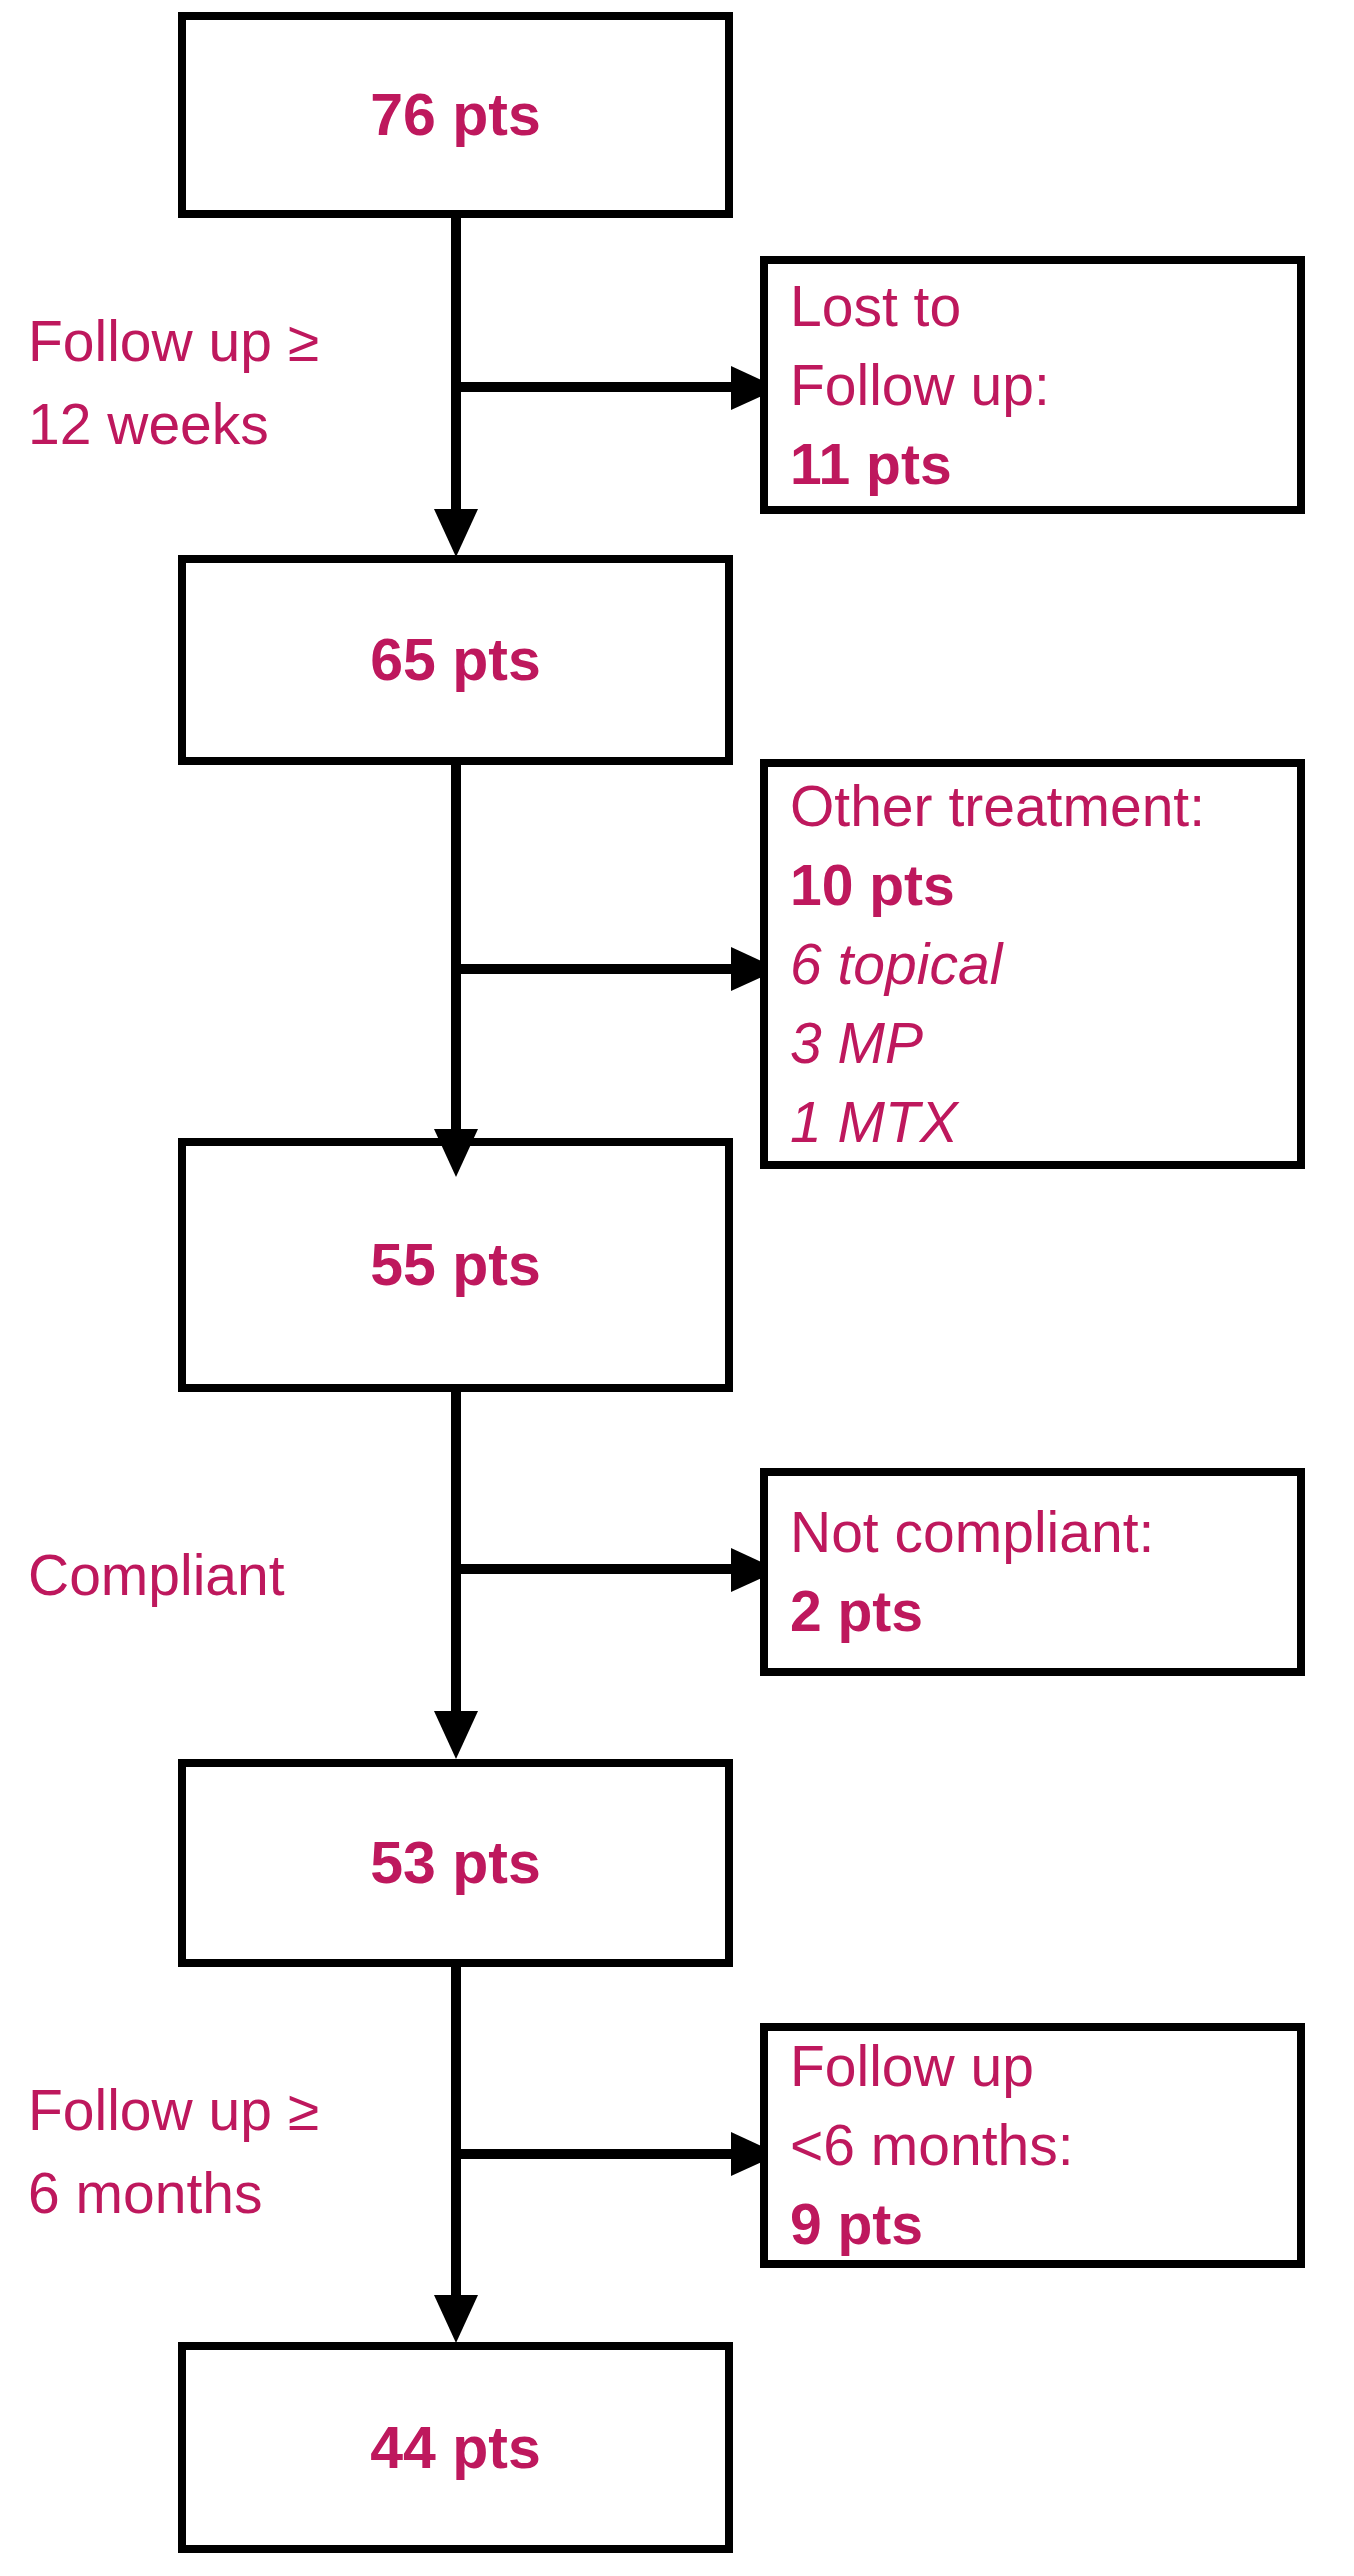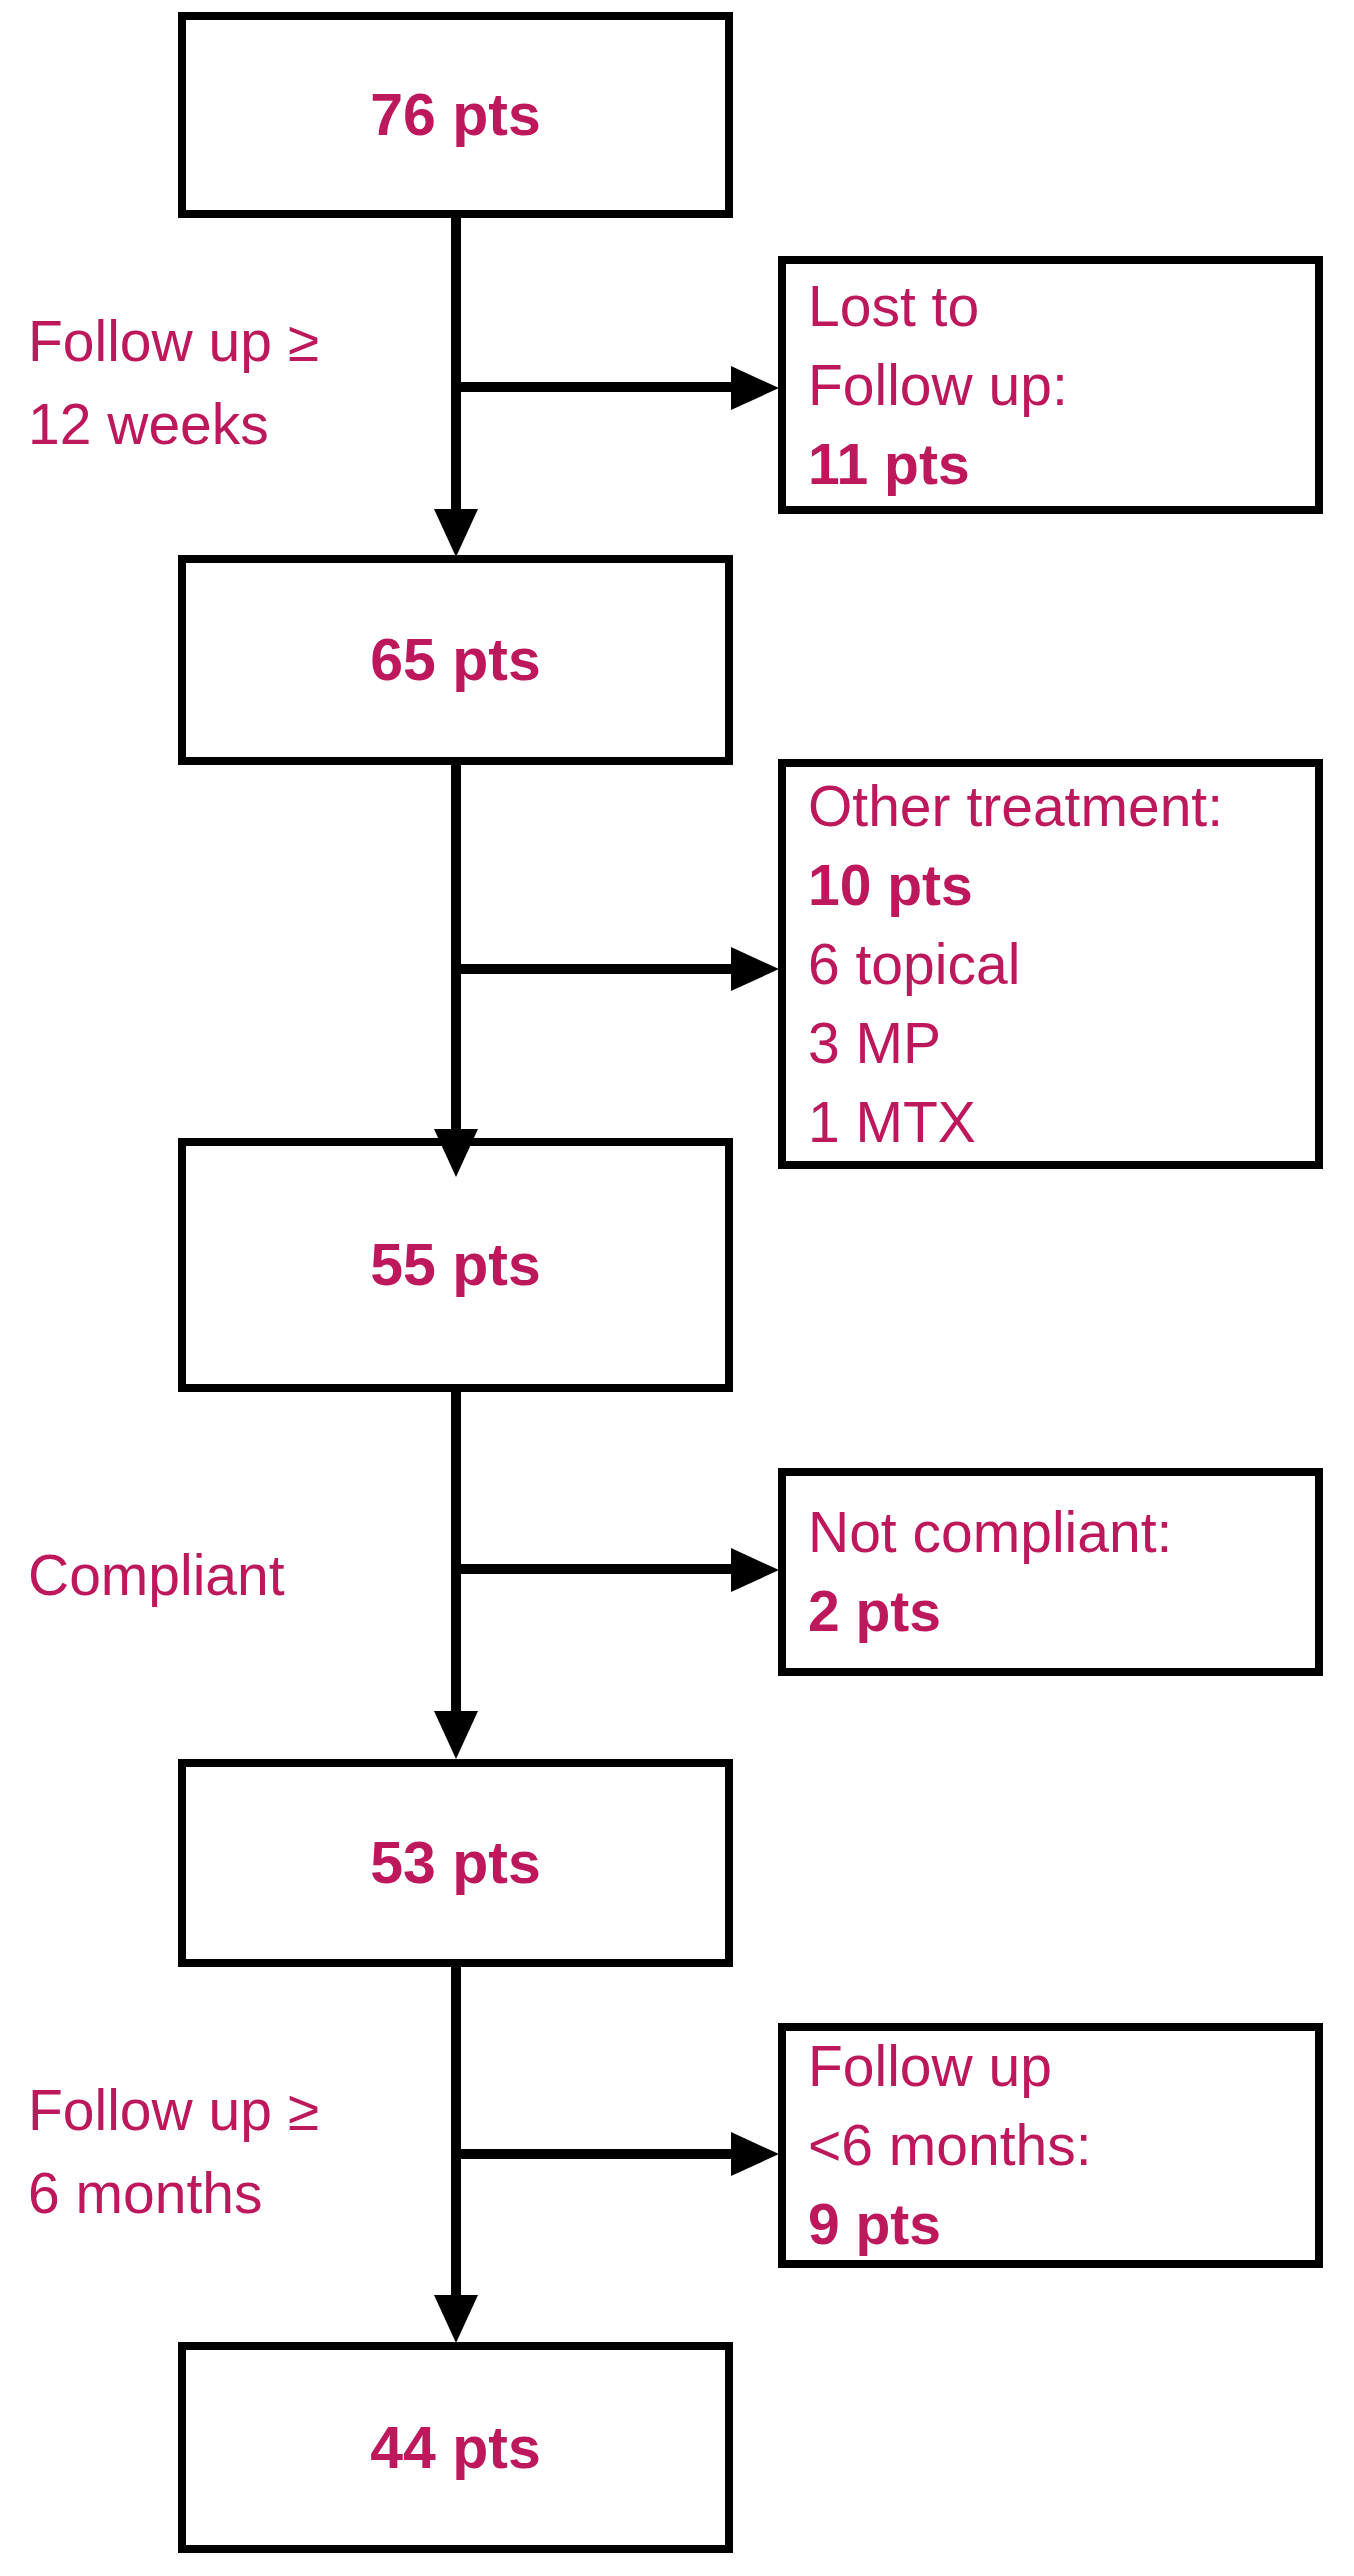--- a/index.html
+++ b/index.html
@@ -18,31 +18,31 @@
     display:flex;align-items:center;justify-content:center;
     font-weight:700;font-size:59px;background:#fff;
   }
   #mbox1{top:12px;height:206px;}
   #mbox2{top:555px;height:210px;}
   #mbox3{top:1138px;height:254px;align-items:center;}
   #mbox4{top:1759px;height:208px;}
   #mbox5{top:2342px;height:211px;}
   
   .rbox{
-    position:absolute;left:778px;width:545px;
+    position:absolute;left:760px;width:545px;
     border:8px solid #000;box-sizing:border-box;
     display:flex;flex-direction:column;justify-content:center;
     padding:0 22px;font-size:57px;line-height:79px;background:#fff;
   }
   #rbox1{top:256px;height:258px;}
   #rbox2{top:759px;height:410px;}
   #rbox3{top:1468px;height:208px;}
   #rbox4{top:2023px;height:245px;}
   .rbox .bold{font-weight:700;}
-  .rbox .italic{}
+  .rbox .italic{font-style:italic;}
   
   .llabel{position:absolute;left:28px;font-size:57px;line-height:83px;}
   #llabel1{top:300px;}
   #llabel2{top:850px;}
   #llabel3{top:1534px;text-align:center;}
   #llabel4{top:2069px;}
   .llabel span{display:block;}
   
   .stem{position:absolute;left:451px;width:10px;background:#000;}
   #stem1{top:218px;height:293px;}

